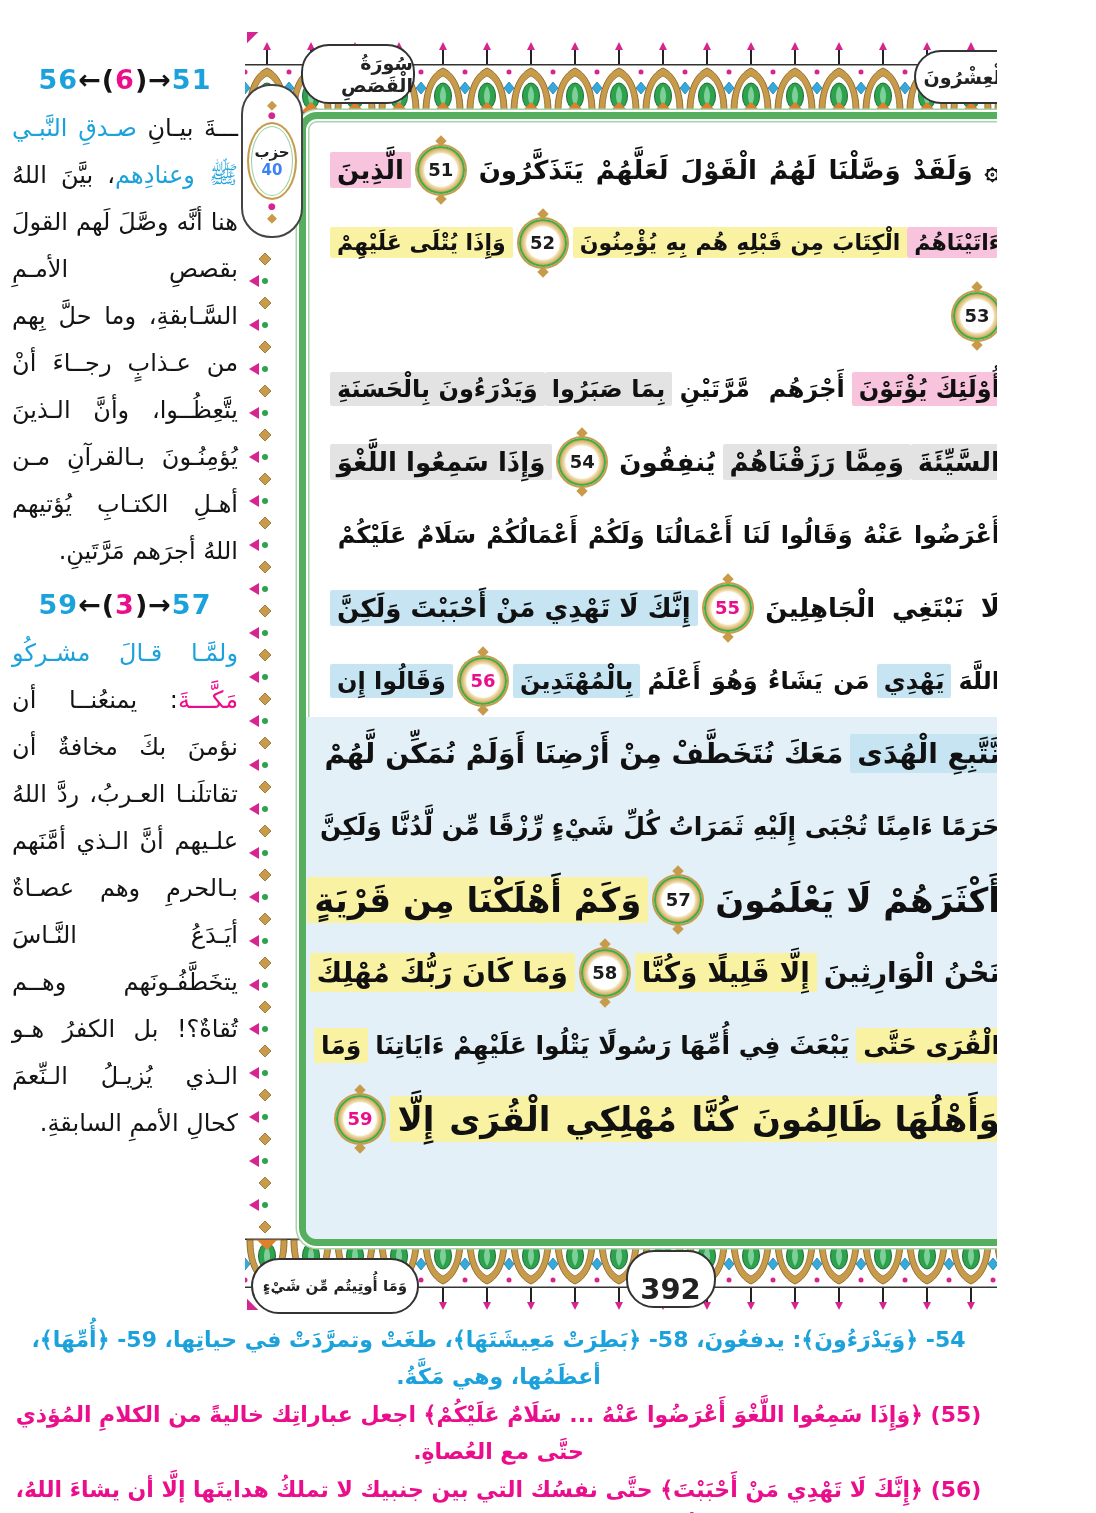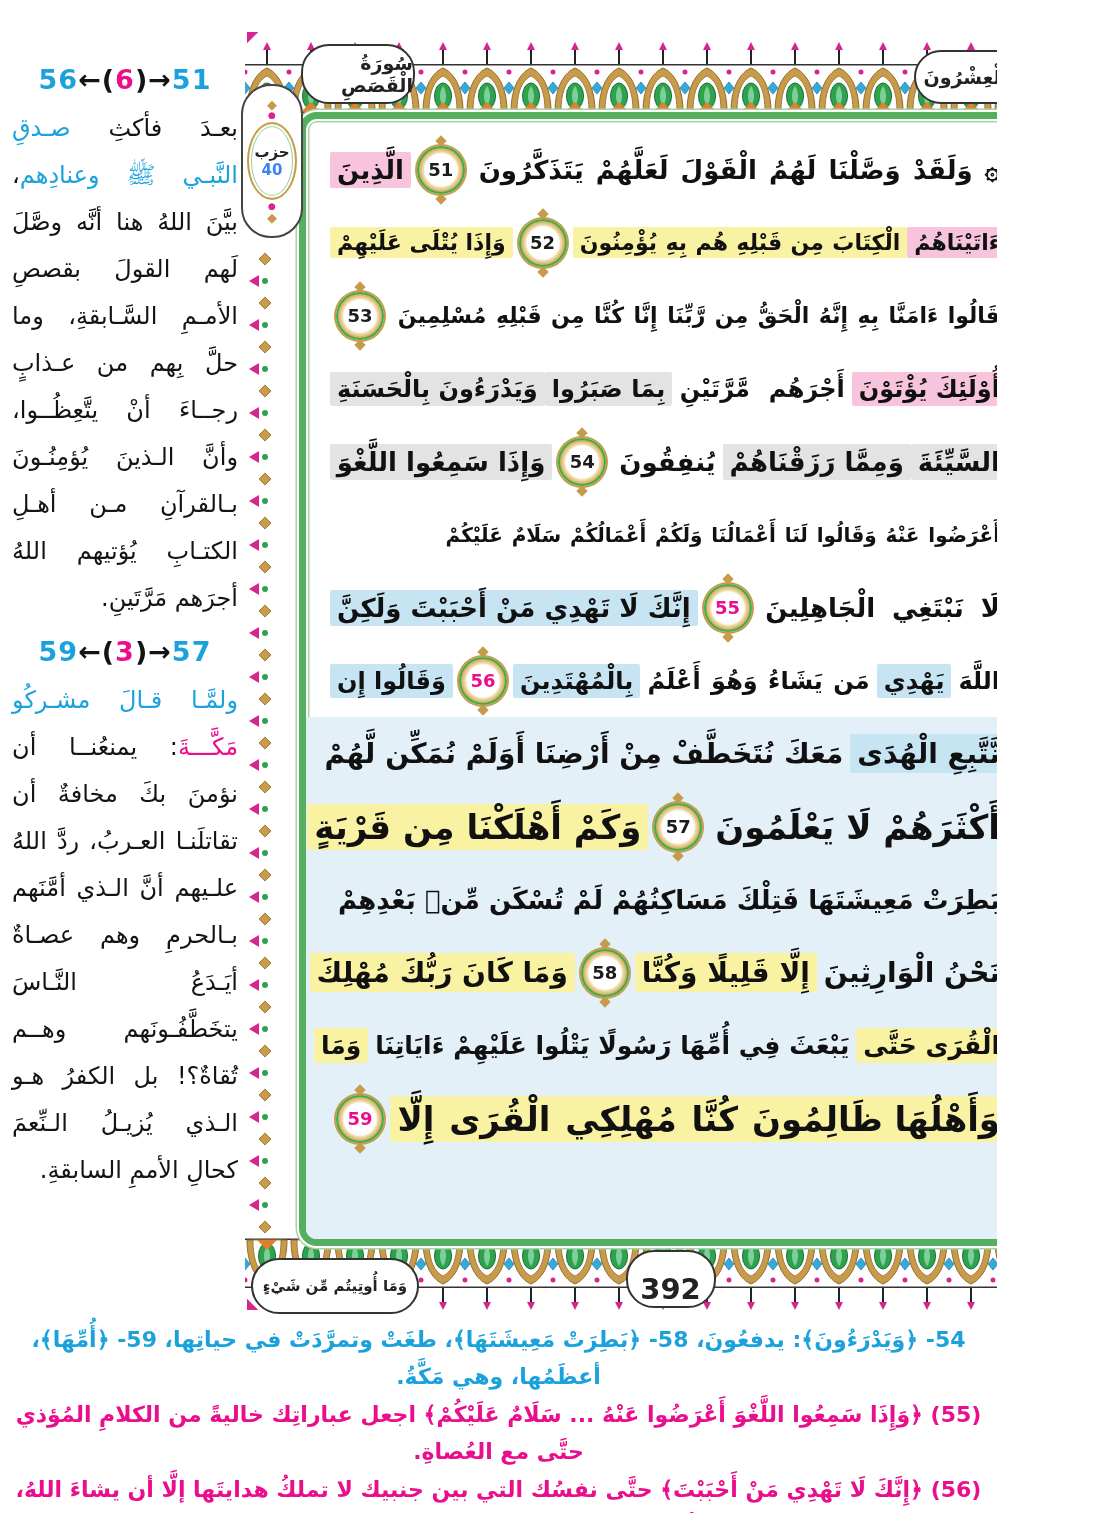--- a/index.html
+++ b/index.html
@@ -75,21 +75,21 @@
   .note{margin:1px 0;}
 </style>
 </head>
 <body>
 
 <div class="page">
 
   <aside class="margin">
       <div class="mblock">
         <div class="mheader"><span class="c-cyan">56</span><span class="c-black">←(</span><span class="c-magenta">6</span><span class="c-black">)→</span><span class="c-cyan">51</span></div>
-        <p><span class="c-black">بعـدَ فأكثِ </span><span class="c-cyan">صـدقِ النَّبـي ﷺ وعنادِهم</span><span class="c-black">، بيَّنَ اللهُ هنا أنَّه وصَّلَ لَهم القولَ بقصصِ الأمـمِ السَّـابقةِ، وما حلَّ بِهم من عـذابٍ رجــاءَ أنْ يتَّعِظُــوا، وأنَّ الـذينَ يُؤمِنُـونَ بـالقرآنِ مـن أهـلِ الكتـابِ يُؤتيهم اللهُ أجرَهم مَرَّتَينِ.</span></p>
+        <p><span class="c-black">ـــةَ بيـانِ </span><span class="c-cyan">صـدقِ النَّبـي ﷺ وعنادِهم</span><span class="c-black">، بيَّنَ اللهُ هنا أنَّه وصَّلَ لَهم القولَ بقصصِ الأمـمِ السَّـابقةِ، وما حلَّ بِهم من عـذابٍ رجــاءَ أنْ يتَّعِظُــوا، وأنَّ الـذينَ يُؤمِنُـونَ بـالقرآنِ مـن أهـلِ الكتـابِ يُؤتيهم اللهُ أجرَهم مَرَّتَينِ.</span></p>
       </div>
       <div class="mblock">
         <div class="mheader"><span class="c-cyan">59</span><span class="c-black">←(</span><span class="c-magenta">3</span><span class="c-black">)→</span><span class="c-cyan">57</span></div>
         <p><span class="c-cyan">ولمَّـا قـالَ مشـركُو </span><span class="c-magenta">مَكَّـــةَ</span><span class="c-black">: يمنعُنــا أن نؤمنَ بكَ مخافةٌ أن تقاتلَنـا العـربُ، ردَّ اللهُ علـيهم أنَّ الـذي أمَّنَهم بـالحرمِ وهم عصـاةٌ أيَـدَعُ النَّـاسَ يتخَطَّفُـونَهم وهــم تُقاةٌ؟! بل الكفرُ هـو الـذي يُزيـلُ الـنِّعمَ كحالِ الأممِ السابقةِ.</span></p>
       </div>
     </aside>
 
   <div class="frame">
 
     <svg class="band-top" xmlns="http://www.w3.org/2000/svg">
@@ -221,23 +221,20 @@
             <span class="grp">
               <span class="medal">
                 <span style="color: rgb(28, 28, 28);">52</span>
               </span>
             </span>
             <span class="grp">
               <span class="seg hl-yellow">وَإِذَا يُتْلَى عَلَيْهِمْ</span>
             </span>
           </div>
           <div class="qline" style="font-size: 22px;">
-            <span class="grp gfill">
-              <span class="seg grow" style="word-spacing: 1.85591px;">قَالُوا ءَامَنَّا بِهِ إِنَّهُ الْحَقُّ مِن رَّبِّنَا إِنَّا كُنَّا مِن قَبْلِهِ مُسْلِمِينَ</span>
-            </span>
             <span class="grp">
               <span class="medal">
                 <span style="color: rgb(28, 28, 28);">53</span>
               </span>
             </span>
           </div>
           <div class="qline" style="font-size: 24px;">
             <span class="grp">
               <span class="seg hl-pink">أُوْلَئِكَ يُؤْتَوْنَ</span>
             </span>
@@ -263,21 +260,21 @@
             </span>
             <span class="grp">
               <span class="medal">
                 <span style="color: rgb(28, 28, 28);">54</span>
               </span>
             </span>
             <span class="grp">
               <span class="seg hl-gray">وَإِذَا سَمِعُوا اللَّغْوَ</span>
             </span>
           </div>
-          <div class="qline" style="font-size: 20px; align-items: center;">
+          <div class="qline" style="font-size: 24px; align-items: center;">
             <span class="grp gfill">
               <span class="seg grow" style="word-spacing: 1.88437px;">أَعْرَضُوا عَنْهُ وَقَالُوا لَنَا أَعْمَالُنَا وَلَكُمْ أَعْمَالُكُمْ سَلَامٌ عَلَيْكُمْ</span>
             </span>
           </div>
           <div class="qline" style="font-size: 26px;">
             <span class="grp gfill">
               <span class="seg grow" style="word-spacing: 7.7325px;">لَا نَبْتَغِي الْجَاهِلِينَ</span>
             </span>
             <span class="grp">
               <span class="medal">
@@ -311,36 +308,36 @@
             </span>
           </div>
           <div class="qline wash" style="font-size: 28px;">
             <span class="grp">
               <span class="seg hl-blue">نَّتَّبِعِ الْهُدَى</span>
             </span>
             <span class="grp gfill">
               <span class="seg grow" style="">مَعَكَ نُتَخَطَّفْ مِنْ أَرْضِنَا أَوَلَمْ نُمَكِّن لَّهُمْ</span>
             </span>
           </div>
+          <div class="qline wash" style="font-size: 25px;">
+            <span class="grp gfill">
+              <span class="seg grow" style="">حَرَمًا ءَامِنًا تُجْبَى إِلَيْهِ ثَمَرَاتُ كُلِّ شَيْءٍ رِّزْقًا مِّن لَّدُنَّا وَلَكِنَّ</span>
+            </span>
+          </div>
           <div class="qline wash">
             <span class="grp gfill">
               <span class="seg grow" style="">أَكْثَرَهُمْ لَا يَعْلَمُونَ</span>
             </span>
             <span class="grp">
               <span class="medal">
                 <span style="color: rgb(28, 28, 28);">57</span>
               </span>
             </span>
             <span class="grp">
               <span class="seg hl-yellow">وَكَمْ أَهْلَكْنَا مِن قَرْيَةٍ</span>
-            </span>
-          </div>
-          <div class="qline wash" style="font-size: 26px;">
-            <span class="grp gfill">
-              <span class="seg grow" style="">بَطِرَتْ مَعِيشَتَهَا فَتِلْكَ مَسَاكِنُهُمْ لَمْ تُسْكَن مِّنۢ بَعْدِهِمْ</span>
             </span>
           </div>
           <div class="qline wash" style="font-size: 28px;">
             <span class="grp gfill">
               <span class="seg grow" style="">نَحْنُ الْوَارِثِينَ</span>
             </span>
             <span class="grp">
               <span class="seg hl-yellow">إِلَّا قَلِيلًا وَكُنَّا</span>
             </span>
             <span class="grp">

